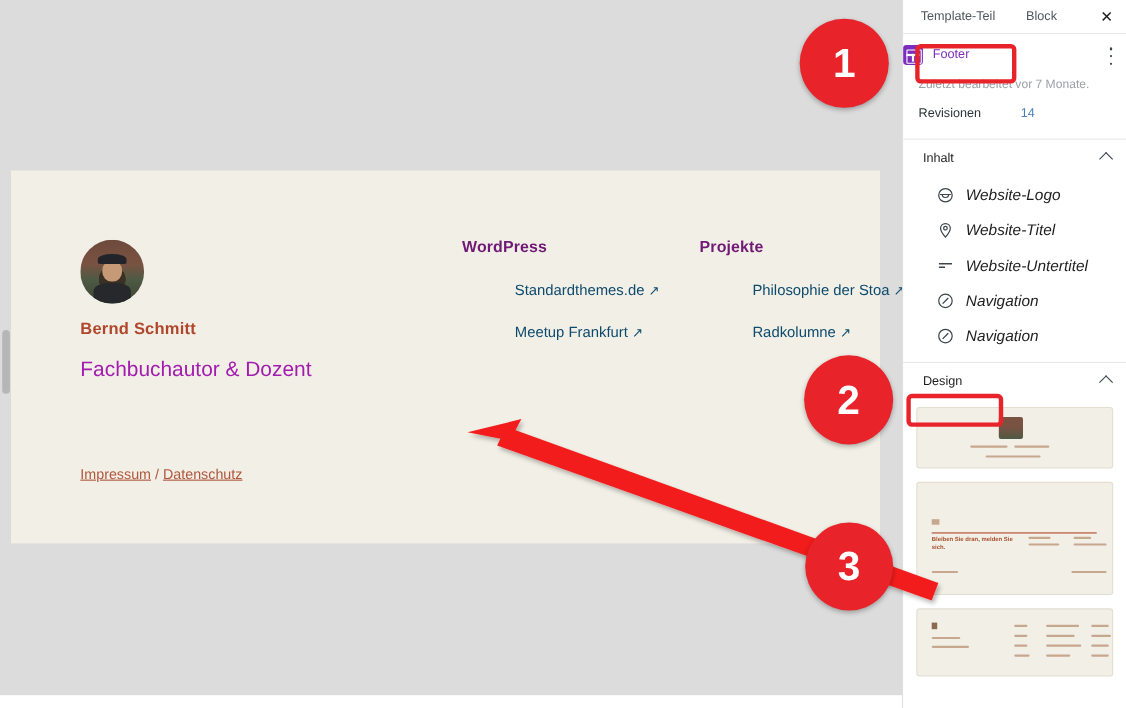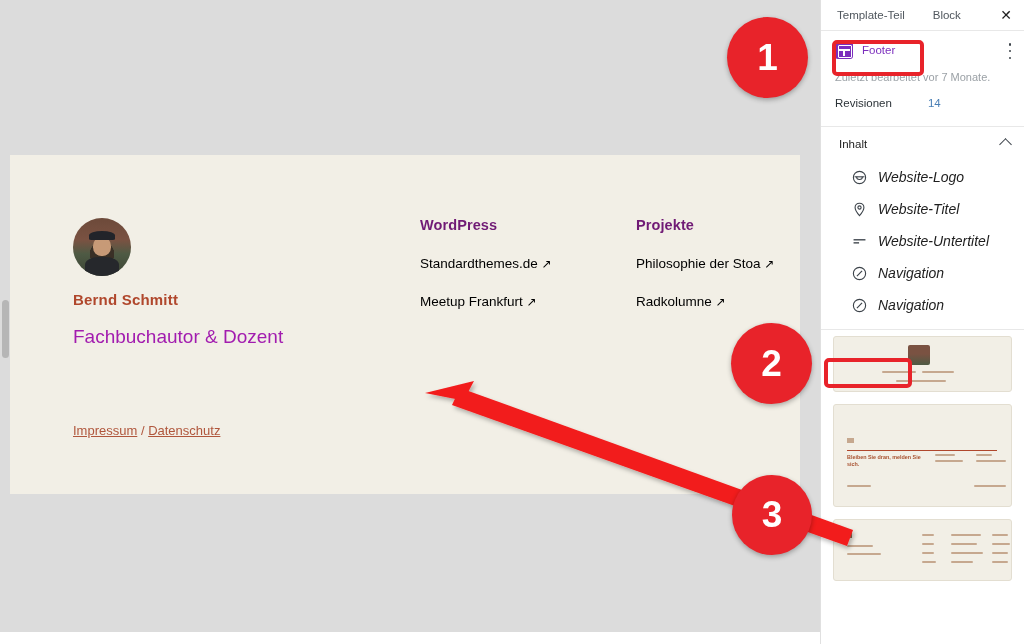--- a/index.html
+++ b/index.html
@@ -74,22 +74,22 @@
   .legal .sep { text-decoration: none; }
 
   .col { position: absolute; top: 62px; }
   .col.c1 { left: 410px; }
   .col.c2 { left: 626px; }
   .col h4 {
     font-size: 14.5px; font-weight: bold; color: #701a75;
     margin-bottom: 23px; letter-spacing: .1px;
   }
   .col .lnk {
-    display: block; font-size: 13.5px; color: #000000;
-    margin-bottom: 23px; white-space: nowrap;
+    display: block; font-size: 13.5px; color: #0c4a6e;
+    margin-bottom: 23px; white-space: nowrap; margin-left: 48px;
   }
   .col .lnk .ext { font-size: 12px; }
 
   
   .sidebar {
     position: absolute; left: 820px; top: 0;
     width: 204px; height: 644px;
     background: #ffffff;
     border-left: 1px solid #e0e0e0;
     overflow: hidden;
@@ -106,21 +106,21 @@
   .sb-tab.t1 { margin-left: 8px; }
   .sb-tab.t2 { margin-left: 12px; }
   .sb-close {
     position: absolute; right: 10px; top: 8px;
     width: 16px; height: 16px;
     color: #1e1e1e; font-size: 14px; line-height: 15px; text-align: center;
   }
 
   .sb-titlerow {
     position: relative; height: 38px;
-    display: flex; align-items: center; padding-left: 14px;
+    display: flex; align-items: center; 
   }
   .tp-icon {
     width: 18px; height: 18px; border-radius: 3px;
     background: #7b2ebd; position: relative; flex: 0 0 auto;
   }
   .tp-icon::before {
     content: ""; position: absolute; left: 3px; top: 3.5px;
     width: 12px; height: 11px; border: 1.6px solid #ffffff; border-radius: 1px;
   }
   .tp-icon::after {
@@ -345,20 +345,24 @@
         <svg viewBox="0 0 20 20" width="17" height="17">
             <circle cx="10" cy="10" r="7.2" fill="none" stroke="#3c434a" stroke-width="1.3"></circle>
             <path d="M7 13 L13 7" stroke="#3c434a" stroke-width="1.4"></path>
           </svg>
       </span>
       <span class="txt">Navigation</span>
     </div>
 
     <div class="sb-sep" style="margin-top:8px"></div>
 
+    <div class="sb-section">
+      <span class="lbl">Design</span>
+      <span class="chev"></span>
+    </div>
 
     <div class="patterns">
 
       <div class="pat p1">
         <div class="mimg" style="left:74px;top:8px;width:22px;height:20px;"></div>
         <div class="mline" style="left:48px;top:34px;width:34px;"></div>
         <div class="mline" style="left:88px;top:34px;width:32px;"></div>
         <div class="mline" style="left:62px;top:43px;width:50px;"></div>
       </div>
 

